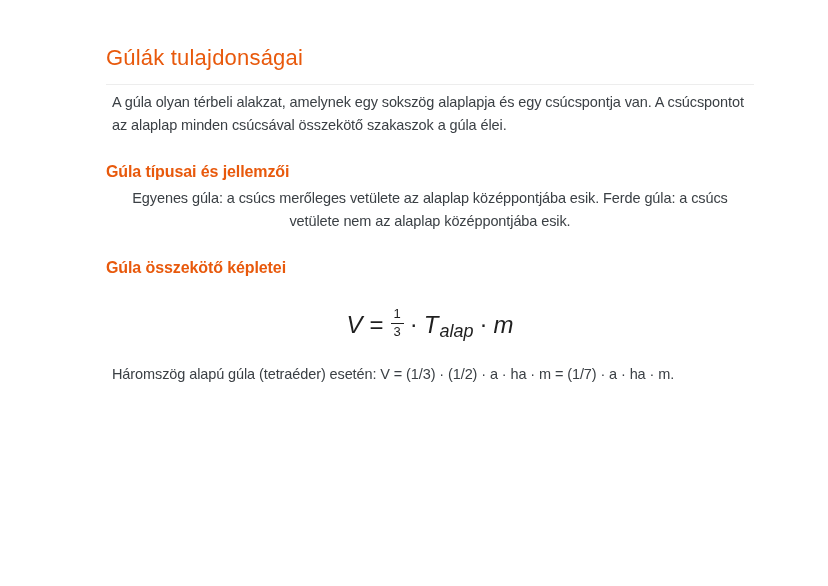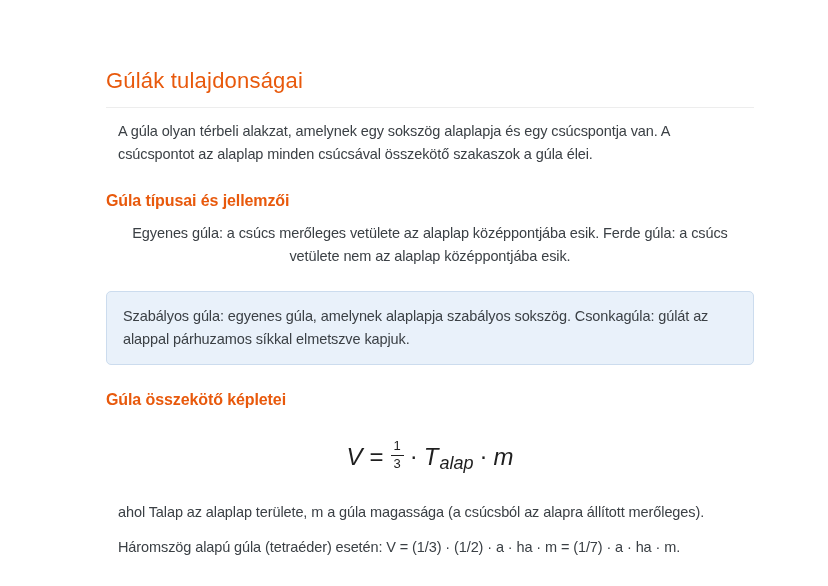--- a/index.html
+++ b/index.html
@@ -17,36 +17,36 @@
     padding: 0;
     width: 828px;
     height: 586px;
     background: var(--background);
     font-family: "Liberation Sans", sans-serif;
     overflow: hidden;
   }
   .article {
     width: 648px;
     margin-left: 106px;
-    padding-top: 68px;
+    padding-top: 45px;
     color: var(--text);
   }
   h1.page-title {
     margin: 0;
     font-size: 22px;
     font-weight: 500;
     letter-spacing: 0.2px;
     color: var(--accent);
     padding-bottom: 13px;
     border-bottom: 1px solid var(--divider);
   }
   p.body-text {
     font-size: 14.5px;
     line-height: 23px;
-    margin: 12px;
+    margin: 6px;
     letter-spacing: -0.1px;
   }
   .p-intro  { margin-top: 17px; }
   .p-types  { margin-top: 14px; text-align: center; }
   h3.section-heading {
     margin: 26px 0 0;
     font-size: 16px;
     font-weight: 700;
     color: var(--accent);
     letter-spacing: -0.1px;
@@ -101,36 +101,32 @@
 <div class="article">
 
   <h1 class="page-title">Gúlák tulajdonságai</h1>
 
   <p class="body-text p-intro">A gúla olyan térbeli alakzat, amelynek egy sokszög alaplapja és egy csúcspontja van. A csúcspontot az alaplap minden csúcsával összekötő szakaszok a gúla élei.</p>
 
   <h3 class="section-heading">Gúla típusai és jellemzői</h3>
 
   <p class="body-text p-types">Egyenes gúla: a csúcs merőleges vetülete az alaplap középpontjába esik. Ferde gúla: a csúcs vetülete nem az alaplap középpontjába esik.</p>
 
-  <div class="info-box">
-    <p class="body-text">Szabályos gúla: egyenes gúla, amelynek alaplapja szabályos sokszög. Csonkagúla: gúlát az alappal párhuzamos síkkal elmetszve kapjuk.</p>
-  </div>
 
   <h3 class="section-heading">Gúla összekötő képletei</h3>
 
   <div class="formula-wrap">
     <span class="f-var">V</span>
     <span class="f-eq">=</span>
     <span class="frac">
       <span class="num">1</span>
       <span class="den">3</span>
     </span>
     <span class="f-dot">·</span>
     <span class="f-var"><span>T</span><span class="f-sub">alap</span></span>
     <span class="f-dot">·</span>
     <span class="f-var">m</span>
   </div>
 
-  <p class="body-text p-note">ahol Talap az alaplap területe, m a gúla magassága (a csúcsból az alapra állított merőleges).</p>
 
   <p class="body-text p-tetra">Háromszög alapú gúla (tetraéder) esetén: V = (1/3) · (1/2) · a · ha · m = (1/7) · a · ha · m.</p>
 
 </div>
 
 </body></html>

